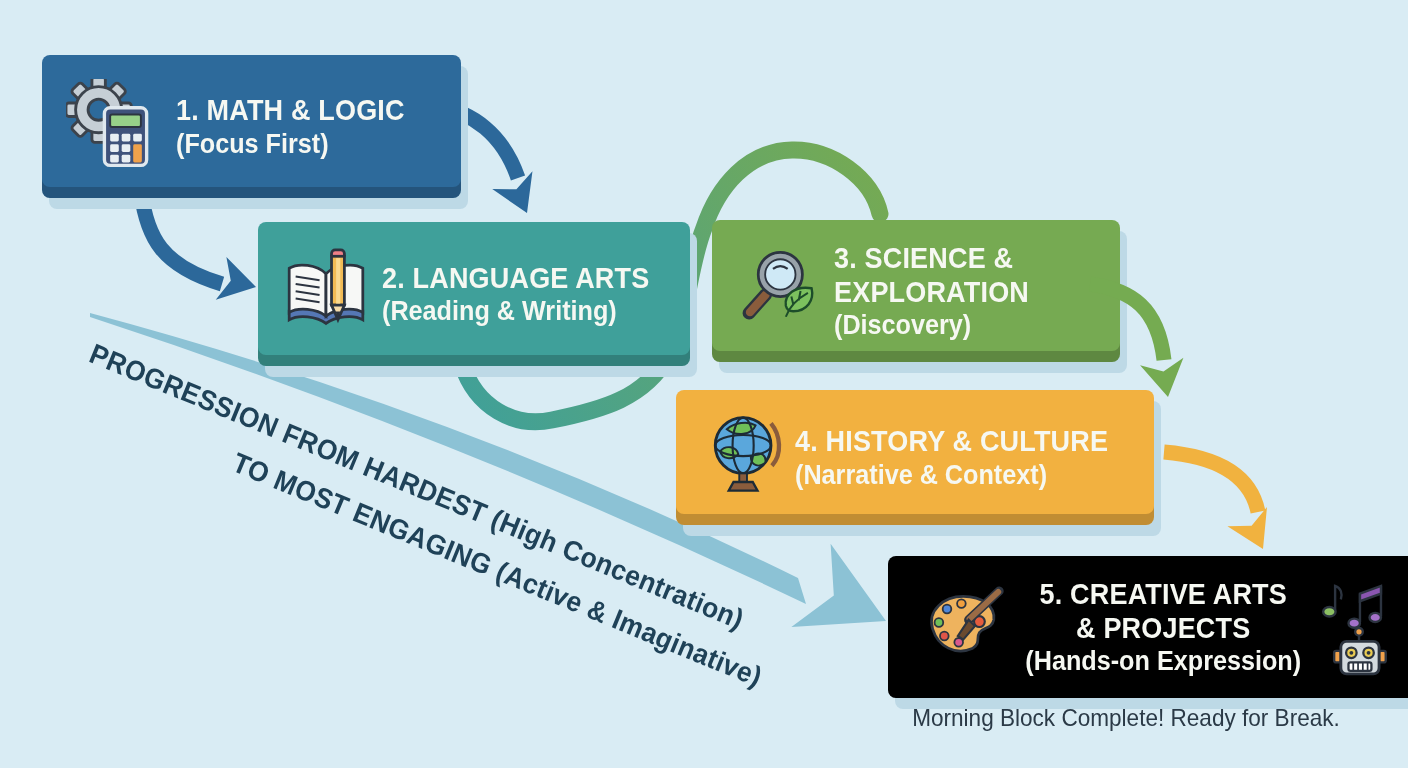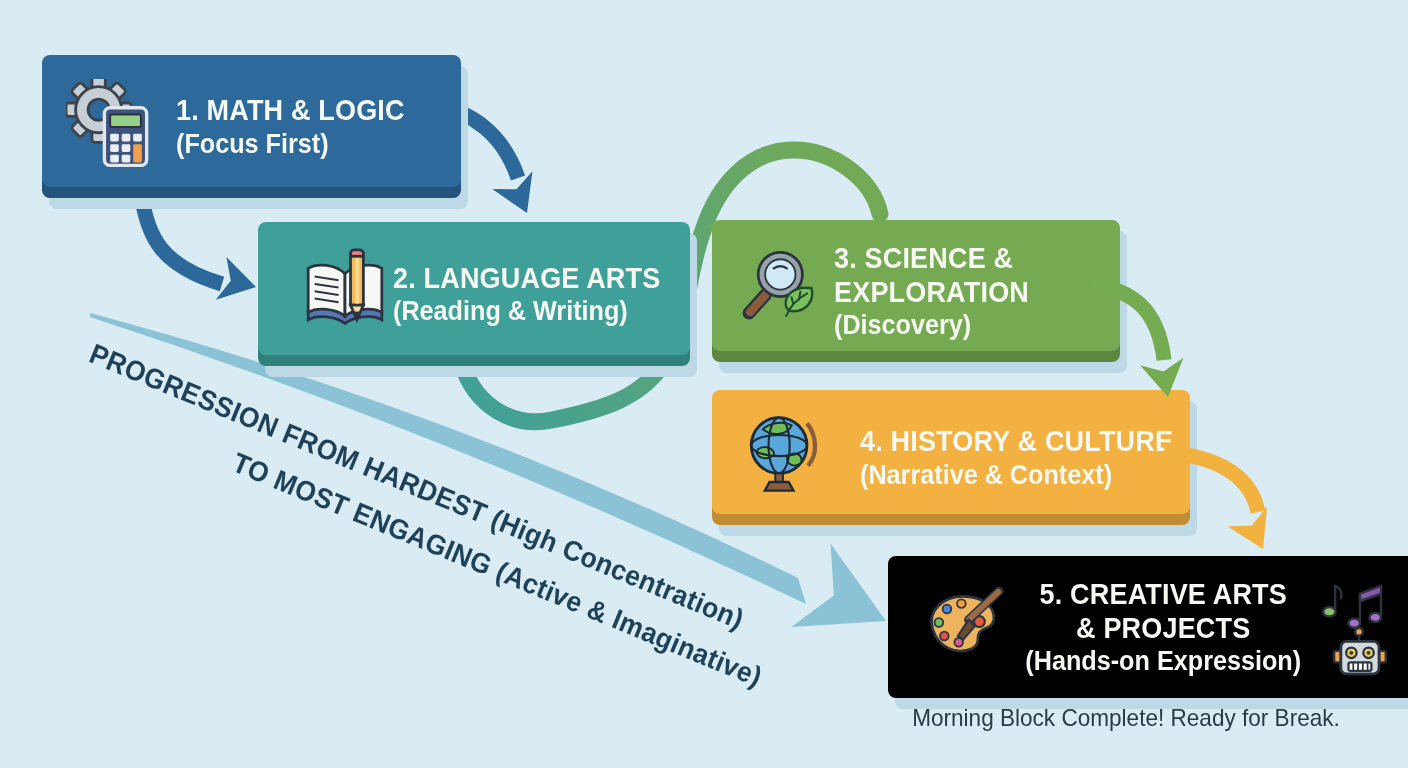--- a/index.html
+++ b/index.html
@@ -17,23 +17,23 @@
     display:flex;align-items:center;
     color:#f6f8f2;
     box-shadow: inset 0 -11px 0 rgba(0,0,0,0.20), 7px 11px 0 #bdd9e6;
   }
   .step .icon{flex:0 0 auto;display:block;}
   .step-text{display:flex;flex-direction:column;line-height:1.14;transform:scaleX(0.9);transform-origin:0 50%;}
   .step-title{font-weight:bold;font-size:30px;white-space:nowrap;letter-spacing:0.2px;}
   .step-subtitle{font-weight:bold;font-size:28px;white-space:nowrap;}
   .wrap2 .step-title{white-space:normal;max-width:245px;}
   #step1{left:42px;top:55px;width:395px;height:143px;background:#2d6a9b;padding-left:24px;gap:14px;}
-  #step2{left:258px;top:222px;width:410px;height:144px;background:#3fa09a;padding-left:22px;gap:2px;justify-content:flex-end;}
+  #step2{left:258px;top:222px;width:410px;height:144px;background:#3fa09a;padding-left:22px;gap:10px;}
   #step3{left:712px;top:220px;width:382px;height:142px;background:#76aa52;padding-left:26px;gap:4px;}
-  #step4{left:712px;top:390px;width:456px;height:135px;background:#f2b140;padding-left:22px;gap:30px;}
+  #step4{left:676px;top:390px;width:456px;height:135px;background:#f2b140;padding-left:22px;gap:1px;}
   #step5{left:888px;top:556px;width:472px;height:142px;background:#000000;padding:0 32px;justify-content:space-between;}
   #step5 .step-text{align-items:center;text-align:center;transform-origin:50% 50%;}
   #step5 .step-title{white-space:normal;max-width:290px;}
   .diag-text{
     position:absolute;z-index:2;white-space:nowrap;
     font-weight:bold;font-size:28px;color:#1f4258;letter-spacing:0.3px;
     transform-origin:0 0;
   }
   #diag1{left:97px;top:338px;transform:rotate(22.4deg) scaleX(0.95);}
   #diag2{left:240px;top:447px;transform:rotate(22.4deg) scaleX(0.95);}

